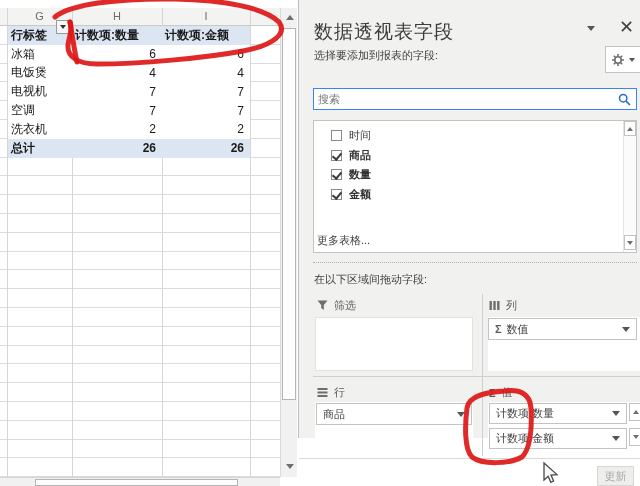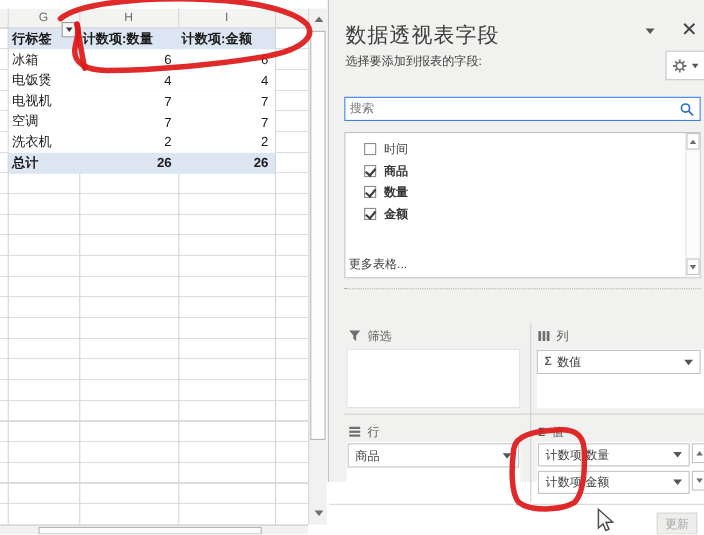--- a/index.html
+++ b/index.html
@@ -205,20 +205,21 @@
         <div class="btn" style="top:0;">
             <span class="tri-up" style="border-bottom-width:4px;border-left-width:3px;border-right-width:3px;"></span>
           </div>
         <div class="btn" style="top:114px;">
             <span class="tri-down" style="border-top-width:4px;border-left-width:3px;border-right-width:3px;"></span>
           </div>
       </div>
     </div>
 
     <div class="dotsep"></div>
+    <div class="draghint">在以下区域间拖动字段:</div>
 
     <div class="area-vdiv"></div>
     <div class="area-hdiv"></div>
 
     <div class="areahdr" style="left:18px;top:298px;align-items:center;">
       <svg width="11" height="11" viewBox="0 0 11 11">
         <path d="M0.5 0.5 H10.5 L6.8 5 V10 L4.2 8 V5 Z" fill="#6e6e6e"></path>
       </svg>
       <span>筛选</span>
     </div>

